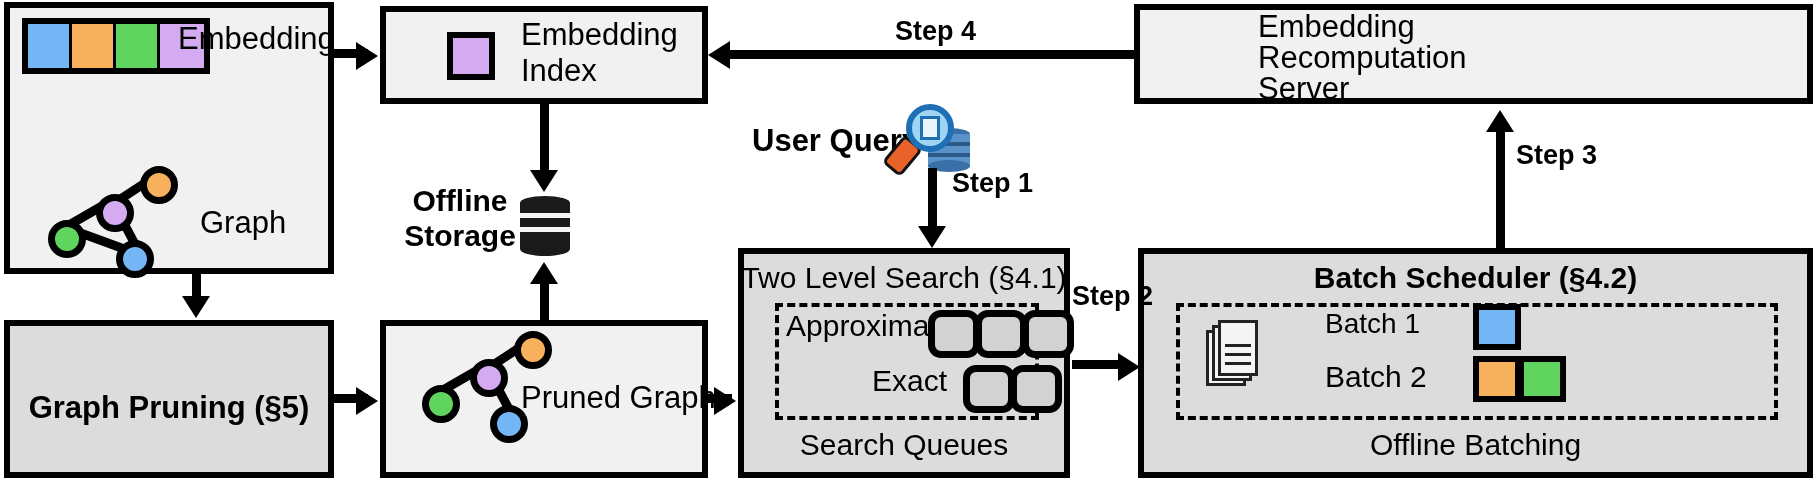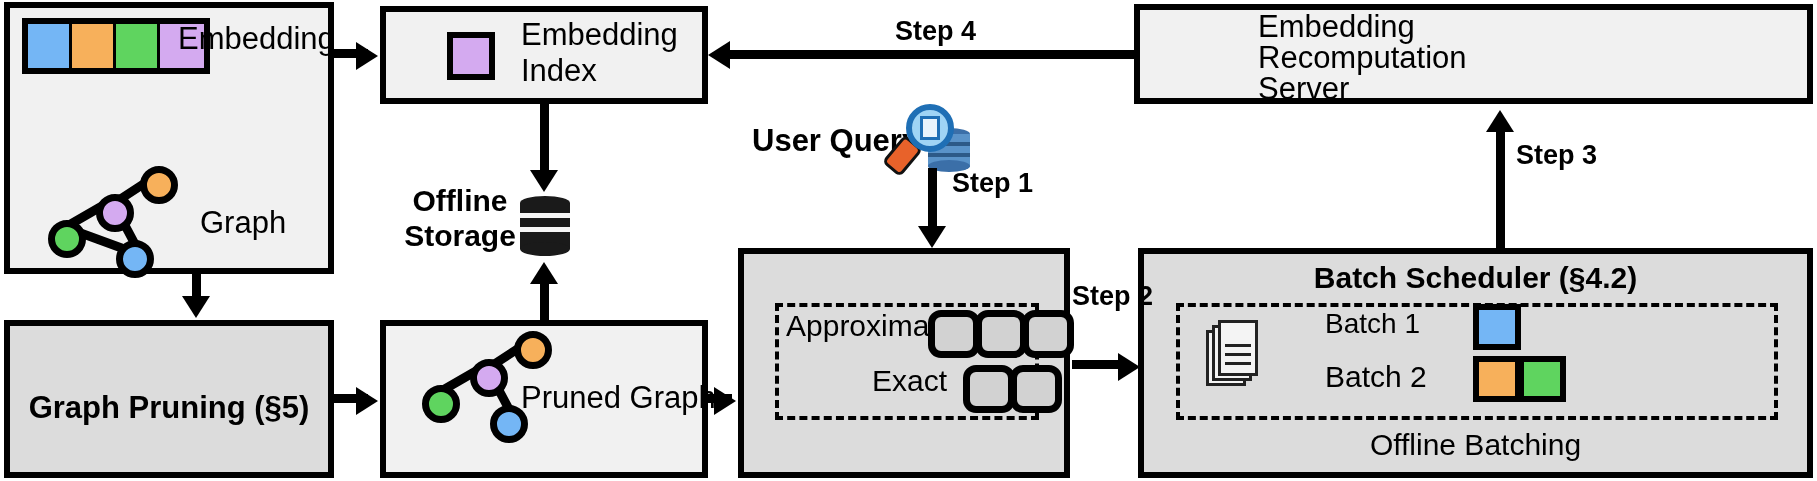--- a/index.html
+++ b/index.html
@@ -132,28 +132,30 @@
       <div class="dbdisk" style="top:14px;width:42px;height:4px;background:#2d5a88;border-radius:0;"></div>
       <div class="dbdisk" style="top:25px;width:42px;height:4px;background:#2d5a88;border-radius:0;"></div>
     </div>
 
     <div class="maghandle" style="left:4px;top:38px;width:18px;height:30px;transform:rotate(40deg);transform-origin:50% 0;"></div>
     <div class="magring" style="left:8px;top:0px;width:48px;height:48px;background:#9fd4f5;border:6px solid #1f6fb5;"></div>
     <div style="position:absolute;left:22px;top:12px;width:20px;height:24px;background:#e9f4fc;border:3px solid #1f6fb5;box-sizing:border-box;"></div>
   </div>
 
   <div class="box shade" style="left:738px;top:248px;width:332px;height:230px;"></div>
+  <div class="txt c" style="left:738px;top:261px;width:332px;font-size:30px;">Two Level Search (§4.1)</div>
   <div class="dashbox" style="left:775px;top:303px;width:264px;height:117px;"></div>
   <div class="txt" style="left:786px;top:309px;font-size:30px;">Approximate</div>
   <div class="qcell" style="left:928px;top:310px;"></div>
   <div class="qcell" style="left:975px;top:310px;"></div>
   <div class="qcell" style="left:1022px;top:310px;"></div>
   <div class="txt" style="left:872px;top:364px;font-size:30px;">Exact</div>
   <div class="qcell" style="left:963px;top:365px;"></div>
   <div class="qcell" style="left:1010px;top:365px;"></div>
+  <div class="txt c" style="left:738px;top:428px;width:332px;font-size:30px;">Search Queues</div>
 
   <div class="box shade" style="left:1138px;top:248px;width:675px;height:230px;"></div>
   <div class="txt c b" style="left:1138px;top:261px;width:675px;font-size:30px;">Batch Scheduler (§4.2)</div>
   <div class="dashbox" style="left:1176px;top:303px;width:602px;height:117px;"></div>
 
   <div style="position:absolute;left:1206px;top:320px;width:60px;height:72px;">
     <div class="doc" style="left:0px;top:10px;width:40px;height:56px;"></div>
     <div class="doc" style="left:6px;top:5px;width:40px;height:56px;"></div>
     <div class="doc" style="left:12px;top:0px;width:40px;height:56px;"></div>
     <div class="docline" style="left:19px;top:24px;width:26px;"></div>

